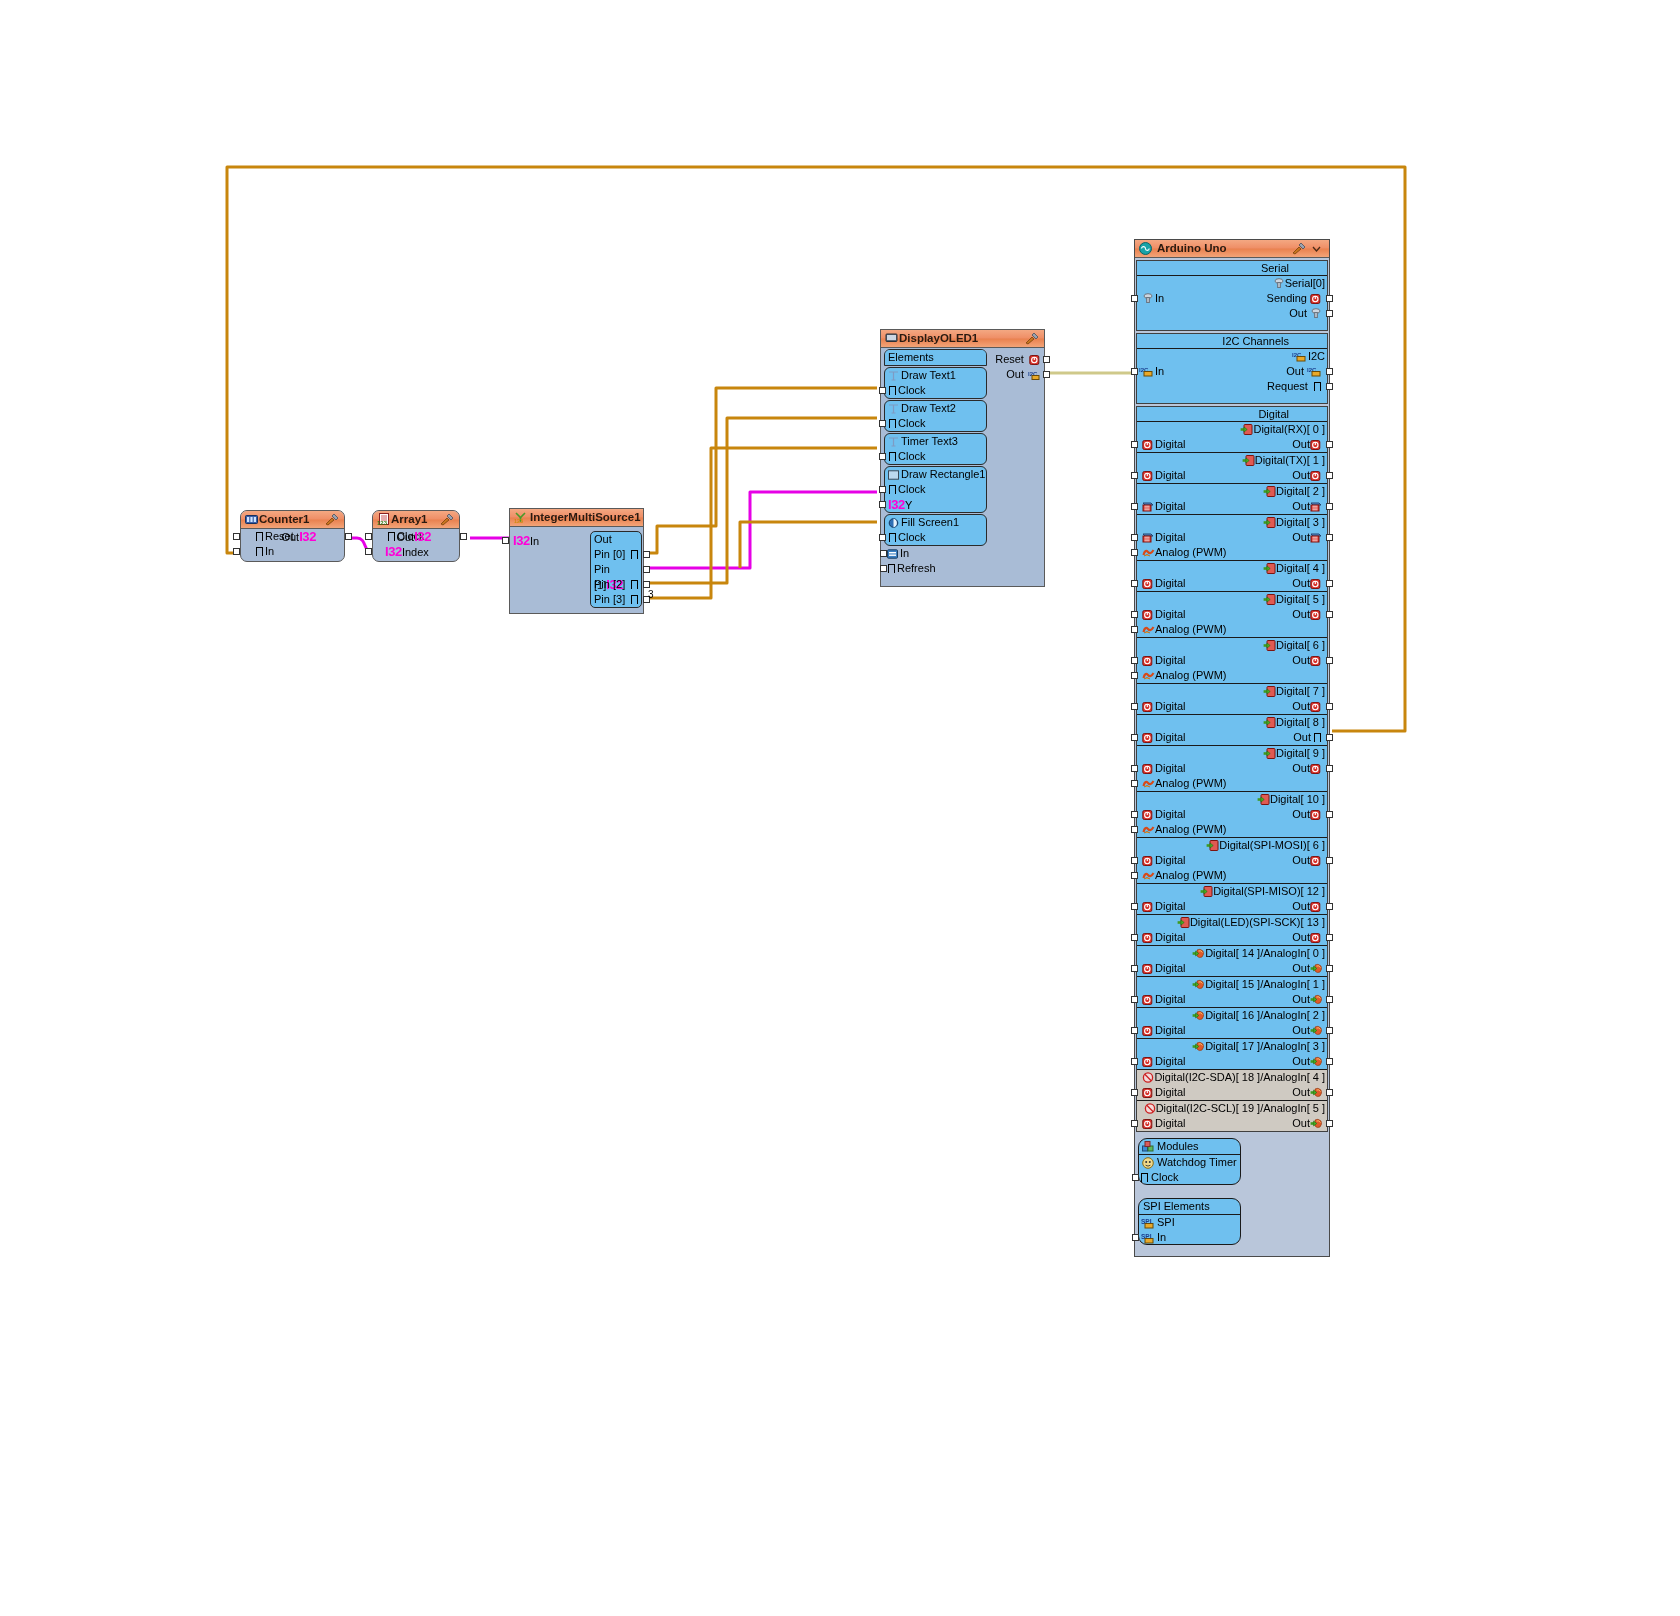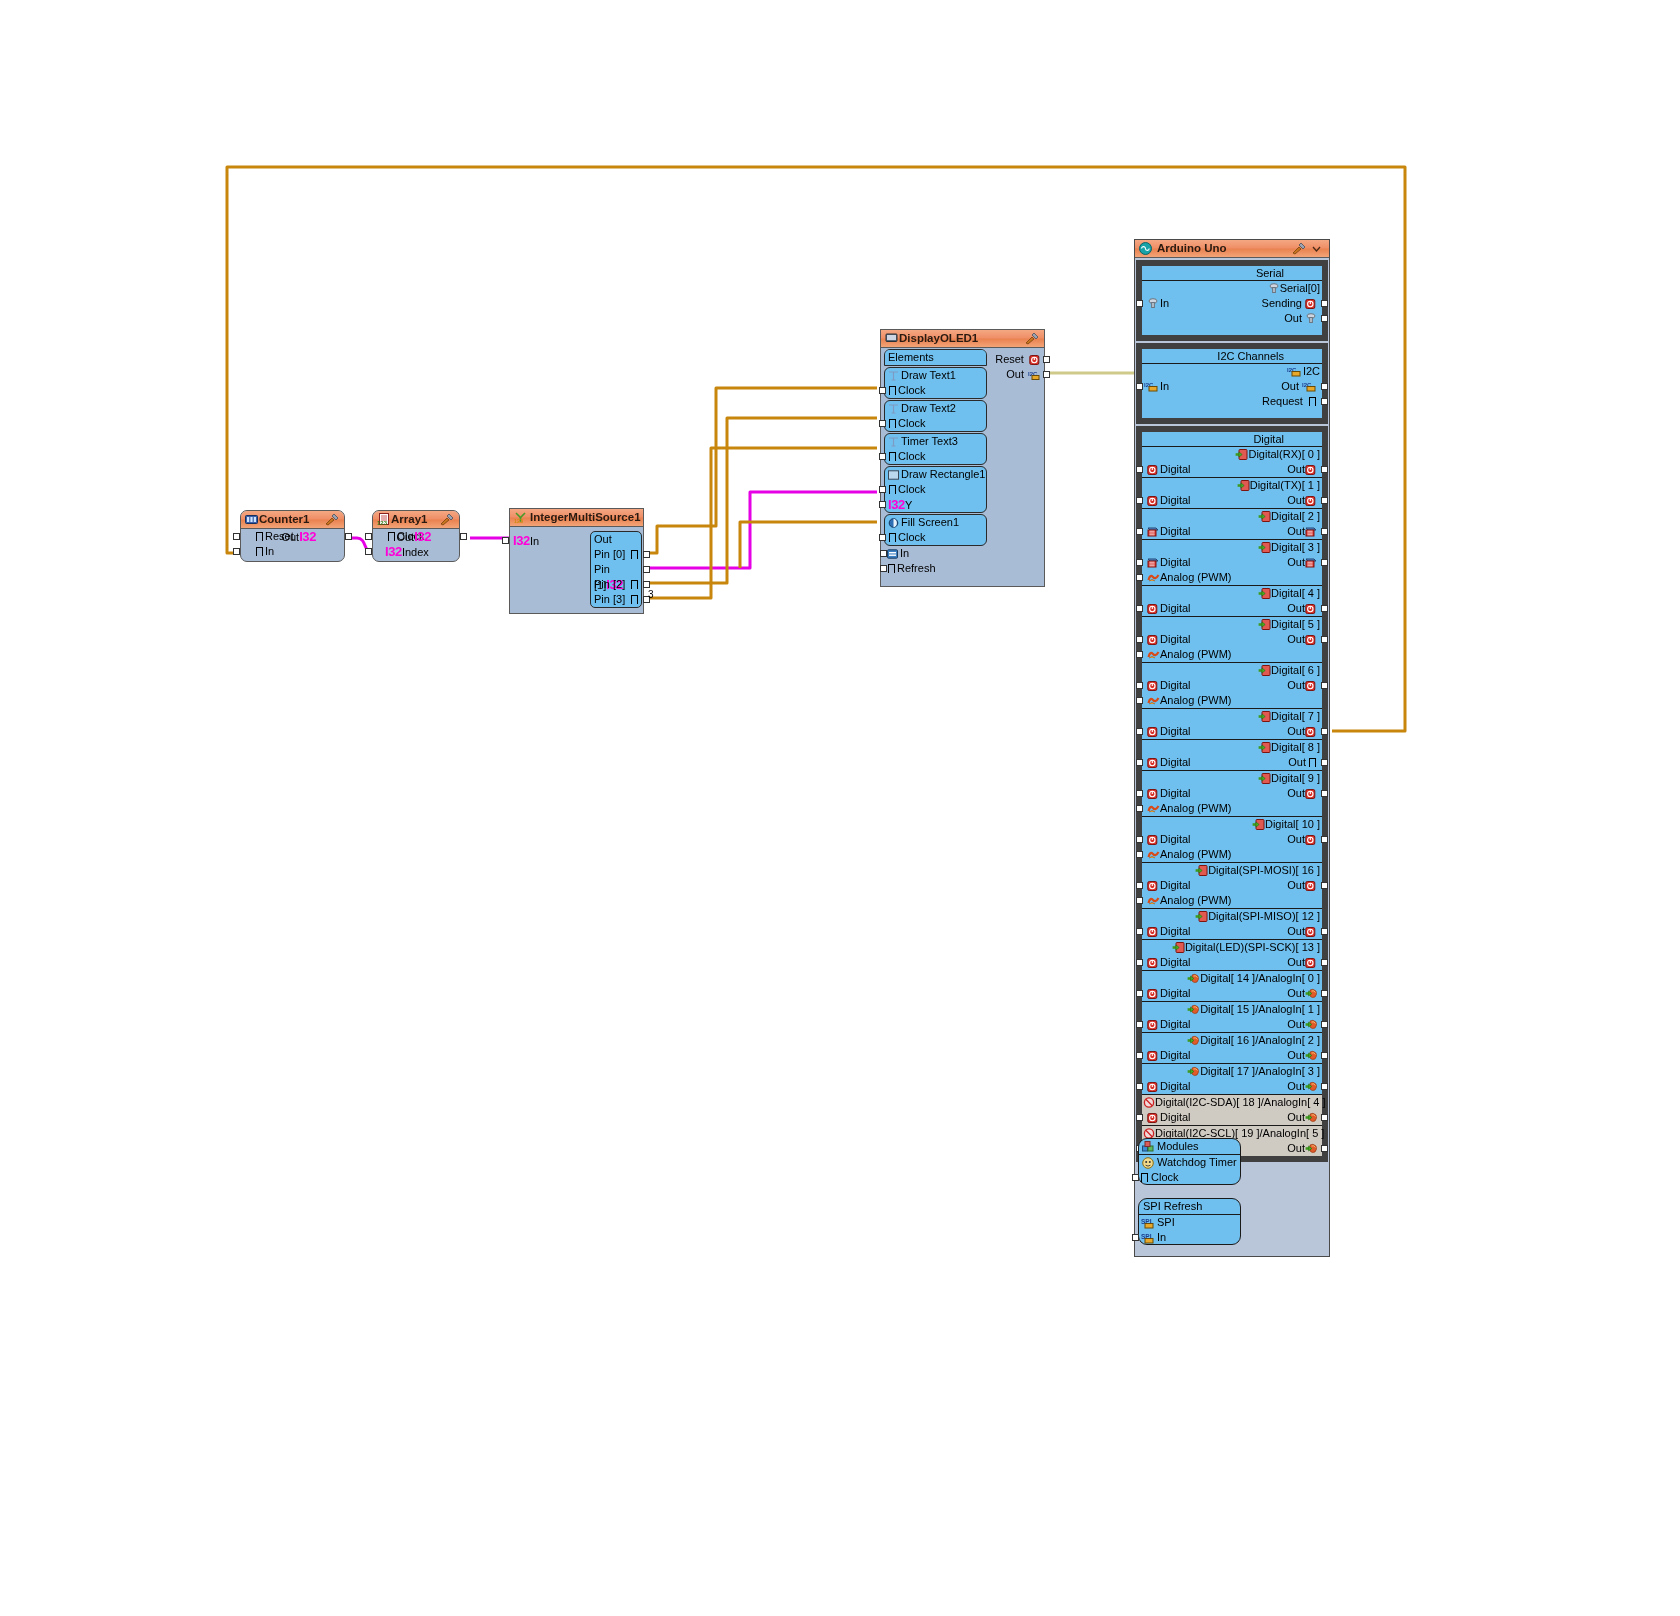--- a/index.html
+++ b/index.html
@@ -138,21 +138,21 @@
     top: 239px;
     width: 196px;
     height: 1018px;
     background: #b9c6da;
     border: 1px solid #4a4a4a;
   }
   .ard-sect {
     position: relative;
     margin: 0 1px 2px 1px;
     background: #6fc0ef;
-    border: 6px solid #404040;
+    border: 1px solid #404040;
   }
   .ard-sect-hdr {
     height: 14px;
     line-height: 14px;
     text-align: right;
     padding-right: 38px;
     font-size: 11px;
     border-bottom: 1px solid #1a1a1a;
     background: #6fc0ef;
   }
@@ -934,21 +934,21 @@
                       <path d="M1.5 8 Q3 2 6 5 Q8.5 8 11.5 3" stroke="#d84a18" stroke-width="2.2" fill="none"></path>
                       <path d="M2 9 Q5 6 8 9" fill="#f0a23a" stroke="#8a4a08" stroke-width="0.6"></path>
                     </svg></span><span>Analog (PWM)</span></span>
               </div>
             </div>
             <div class="ard-grp">
               <div class="ard-caption"><span class="ico"><svg width="13" height="11" viewBox="0 0 13 11">
                     <rect x="4" y="0.5" width="8" height="10" rx="1" fill="#e05a52" stroke="#7d1410"></rect>
                     <path d="M0.6 5.5 L5 5.5" stroke="#3f9a20" stroke-width="2.6"></path>
                     <path d="M4 3 L7.2 5.5 L4 8 Z" fill="#4ab024" stroke="#226b0f" stroke-width="0.6"></path>
-                  </svg></span><span>Digital(SPI-MOSI)[ 16 ]</span></div>
+                  </svg></span><span>Digital(SPI-MOSI)[ 6 ]</span></div>
               <div class="ard-pinline">
                 <span class="sq-l"></span>
                 <span class="pl"><span class="ico"><svg width="11" height="10" viewBox="0 0 11 10">
                       <rect x="0.8" y="0.5" width="9" height="9" rx="1.5" fill="#d8312a" stroke="#7d1410"></rect>
                       <circle cx="5.3" cy="5" r="2.7" fill="none" stroke="#fff" stroke-width="1.1"></circle>
                       <path d="M5.3 2 V5" stroke="#fff" stroke-width="1.1"></path>
                     </svg></span><span>Digital</span></span>
                 <span class="pr"><span>Out</span><span class="ico"><svg width="11" height="10" viewBox="0 0 11 10">
                       <rect x="0.8" y="0.5" width="9" height="9" rx="1.5" fill="#d8312a" stroke="#7d1410"></rect>
                       <circle cx="5.3" cy="5" r="2.7" fill="none" stroke="#fff" stroke-width="1.1"></circle>
@@ -1164,21 +1164,21 @@
           </span><span>Watchdog Timer</span>
         </div>
         <div class="ard-sub-row" style="padding-left:12px;">
           <span class="sq" style="left:-7px; top:4px;"></span>
           <span class="clk" style="position:absolute; left:1px; top:3px;"></span><span>Clock</span>
         </div>
       </div>
 
       <div class="ard-sub" style="left:3px; top:940px; width:103px; height:47px;">
         <div class="ard-sub-hdr" style="padding-left:4px;">
-          <span>SPI Refresh</span>
+          <span>SPI Elements</span>
         </div>
         <div class="ard-sub-row">
           <span class="ico" style="position:absolute; left:2px; top:2px; width:15px;">
             <svg width="15" height="12" viewBox="0 0 15 12">
                 <text x="0" y="7" font-size="6.5" font-weight="bold" fill="#1b3f8f" font-family="sans-serif">SPI</text>
                 <rect x="4" y="6.5" width="8" height="4.5" fill="#e8a92a" stroke="#6b4a05"></rect>
               </svg>
           </span><span>SPI</span>
         </div>
         <div class="ard-sub-row">

